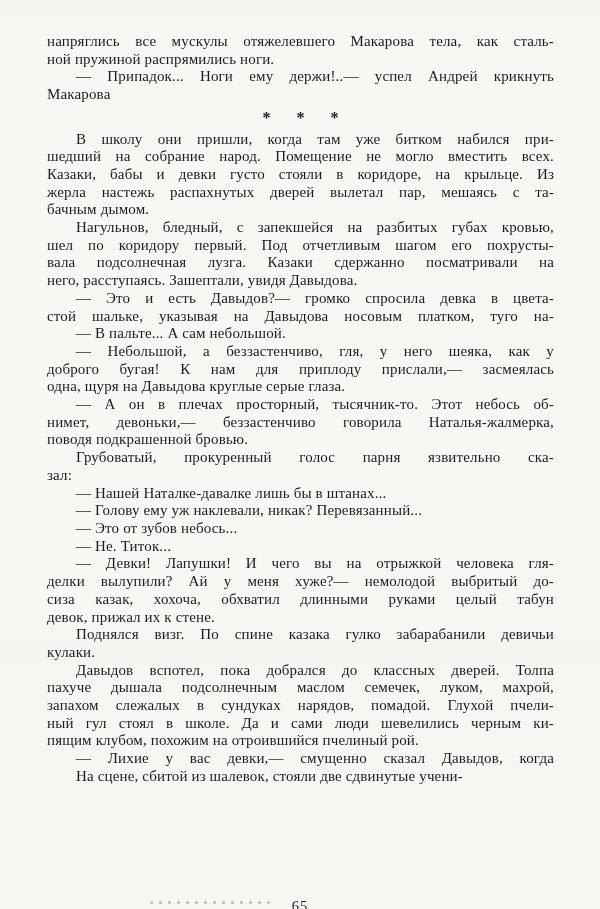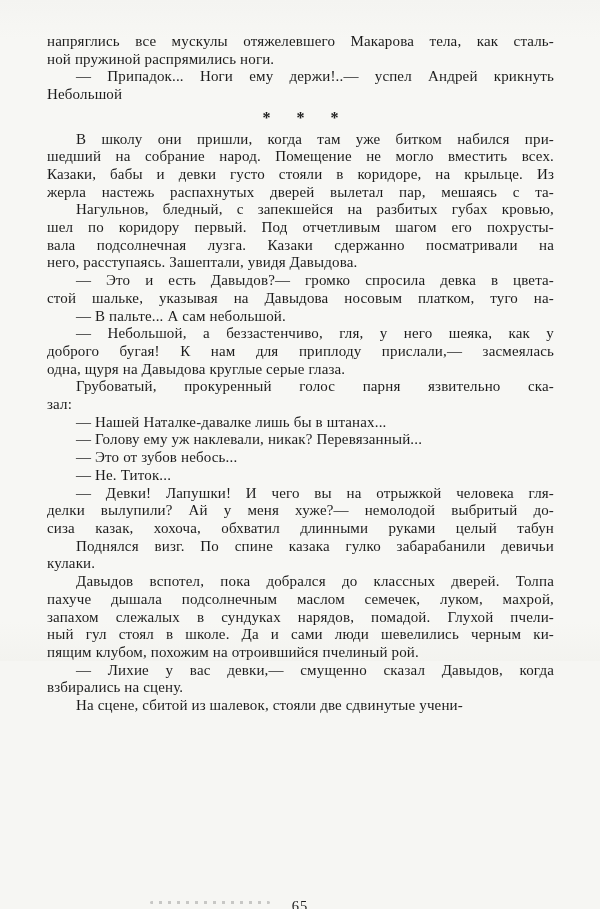--- a/index.html
+++ b/index.html
@@ -63,46 +63,52 @@
 <body>
 
 <div class="page">
   <div class="text-block" id="text-block">
       <div class="para">
         <div class="line">напряглись все мускулы отяжелевшего Макарова тела, как сталь-</div>
         <div class="line last">ной пружиной распрямились ноги.</div>
       </div>
       <div class="para">
         <div class="line indent">— Припадок... Ноги ему держи!..— успел Андрей крикнуть</div>
-        <div class="line last">Небольшой</div>
+        <div class="line last">Макарова</div>
       </div>
       <div class="separator">* * *</div>
       <div class="para">
         <div class="line indent">В школу они пришли, когда там уже битком набился при-</div>
         <div class="line">шедший на собрание народ. Помещение не могло вместить всех.</div>
         <div class="line">Казаки, бабы и девки густо стояли в коридоре, на крыльце. Из</div>
         <div class="line">жерла настежь распахнутых дверей вылетал пар, мешаясь с та-</div>
+        <div class="line last">бачным дымом.</div>
       </div>
       <div class="para">
         <div class="line indent">Нагульнов, бледный, с запекшейся на разбитых губах кровью,</div>
         <div class="line">шел по коридору первый. Под отчетливым шагом его похрусты-</div>
         <div class="line">вала подсолнечная лузга. Казаки сдержанно посматривали на</div>
         <div class="line last">него, расступаясь. Зашептали, увидя Давыдова.</div>
       </div>
       <div class="para">
         <div class="line indent">— Это и есть Давыдов?— громко спросила девка в цвета-</div>
         <div class="line">стой шальке, указывая на Давыдова носовым платком, туго на-</div>
       </div>
       <div class="para">
         <div class="line last indent">— В пальте... А сам небольшой.</div>
       </div>
       <div class="para">
         <div class="line indent">— Небольшой, а беззастенчиво, гля, у него шеяка, как у</div>
         <div class="line">доброго бугая! К нам для приплоду прислали,— засмеялась</div>
         <div class="line last">одна, щуря на Давыдова круглые серые глаза.</div>
+      </div>
+      <div class="para">
+        <div class="line indent">— А он в плечах просторный, тысячник-то. Этот небось об-</div>
+        <div class="line">нимет, девоньки,— беззастенчиво говорила Наталья-жалмерка,</div>
+        <div class="line last">поводя подкрашенной бровью.</div>
       </div>
       <div class="para">
         <div class="line indent">Грубоватый, прокуренный голос парня язвительно ска-</div>
         <div class="line last">зал:</div>
       </div>
       <div class="para">
         <div class="line last indent">— Нашей Наталке-давалке лишь бы в штанах...</div>
       </div>
       <div class="para">
         <div class="line last indent">— Голову ему уж наклевали, никак? Перевязанный...</div>
@@ -110,35 +116,35 @@
       <div class="para">
         <div class="line last indent">— Это от зубов небось...</div>
       </div>
       <div class="para">
         <div class="line last indent">— Не. Титок...</div>
       </div>
       <div class="para">
         <div class="line indent">— Девки! Лапушки! И чего вы на отрыжкой человека гля-</div>
         <div class="line">делки вылупили? Ай у меня хуже?— немолодой выбритый до-</div>
         <div class="line">сиза казак, хохоча, обхватил длинными руками целый табун</div>
+        <div class="line last">девок, прижал их к стене.</div>
       </div>
       <div class="para">
         <div class="line indent">Поднялся визг. По спине казака гулко забарабанили девичьи</div>
         <div class="line last">кулаки.</div>
       </div>
       <div class="para">
         <div class="line indent">Давыдов вспотел, пока добрался до классных дверей. Толпа</div>
         <div class="line">пахуче дышала подсолнечным маслом семечек, луком, махрой,</div>
         <div class="line">запахом слежалых в сундуках нарядов, помадой. Глухой пчели-</div>
         <div class="line">ный гул стоял в школе. Да и сами люди шевелились черным ки-</div>
         <div class="line last">пящим клубом, похожим на отроившийся пчелиный рой.</div>
       </div>
       <div class="para">
         <div class="line indent">— Лихие у вас девки,— смущенно сказал Давыдов, когда</div>
-        <div class="line last">взбирались на сцену.</div>
       </div>
       <div class="para">
         <div class="line last indent">На сцене, сбитой из шалевок, стояли две сдвинутые учени-</div>
       </div>
     </div>
   <div class="page-number">65</div>
   <div class="scan-artifact"></div>
 </div>
 
 </body></html>

